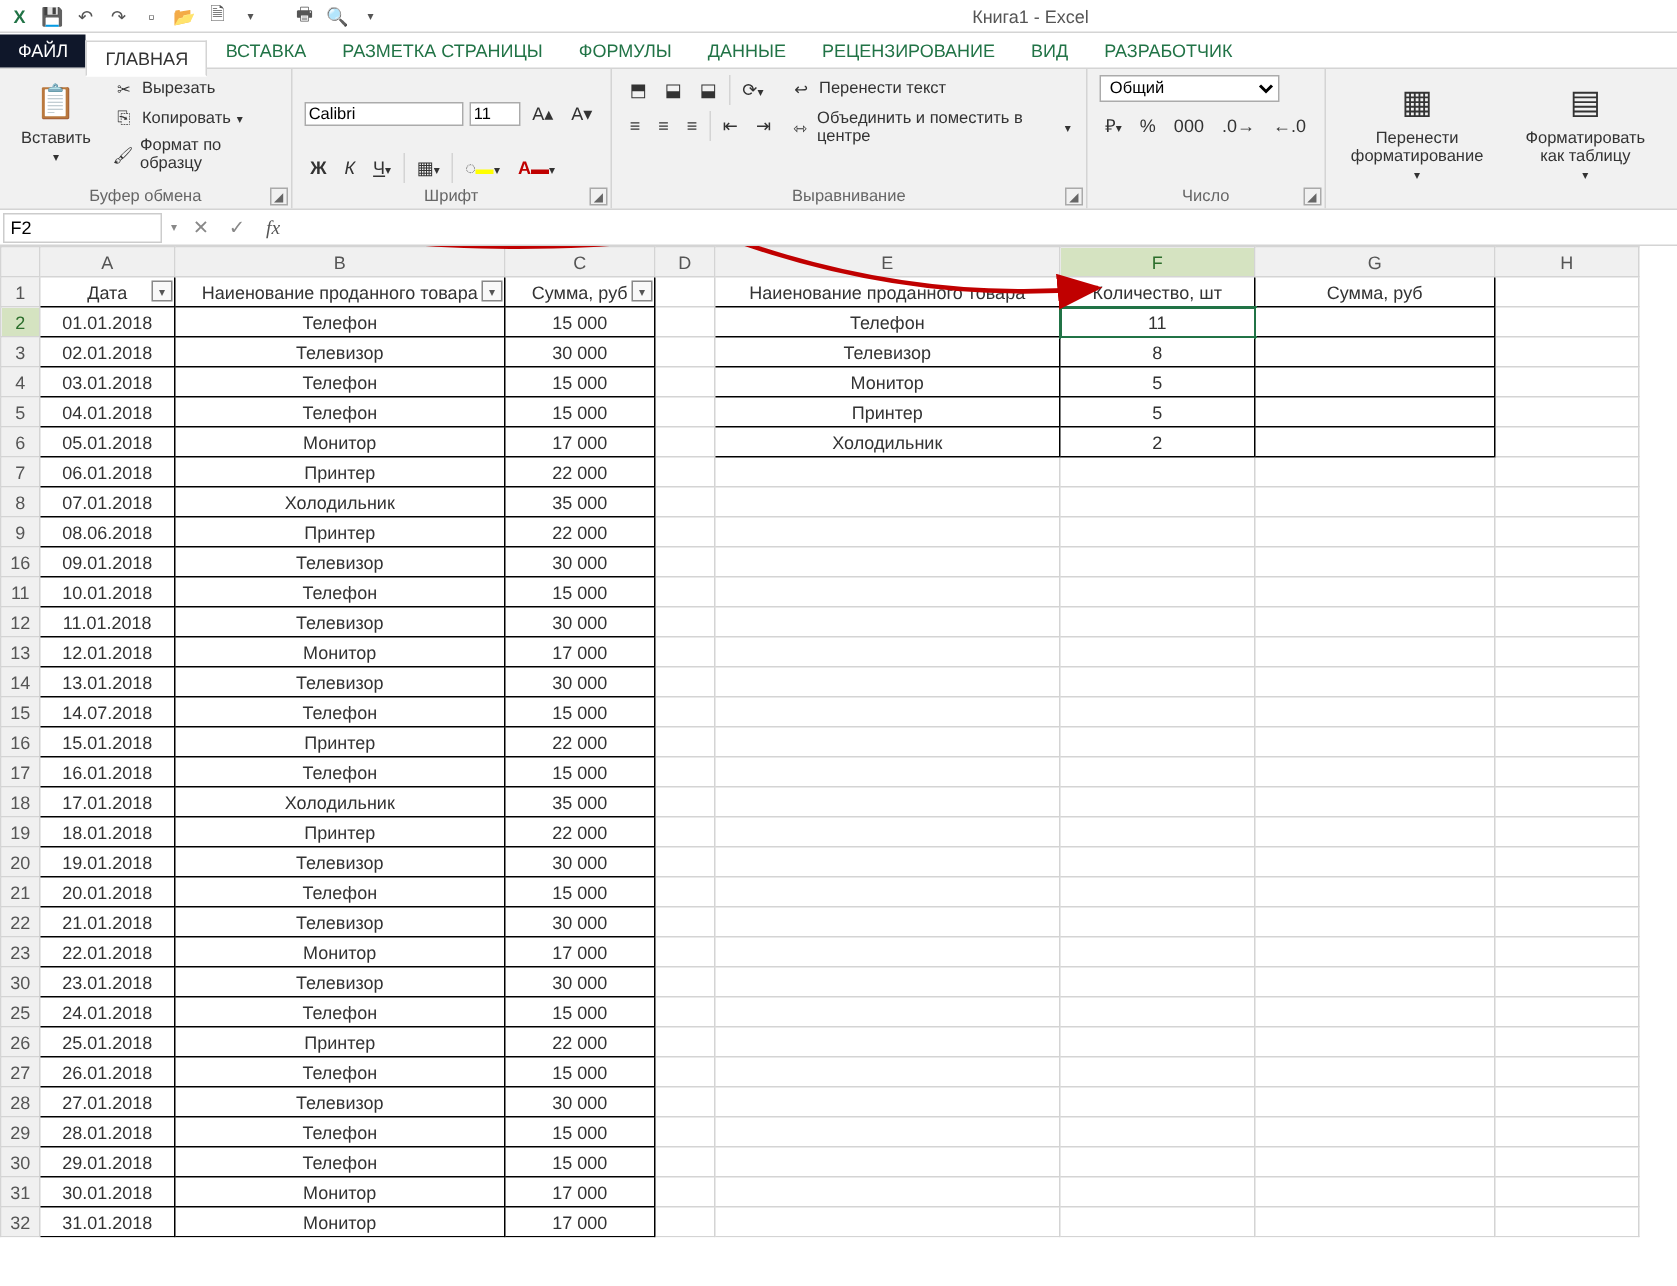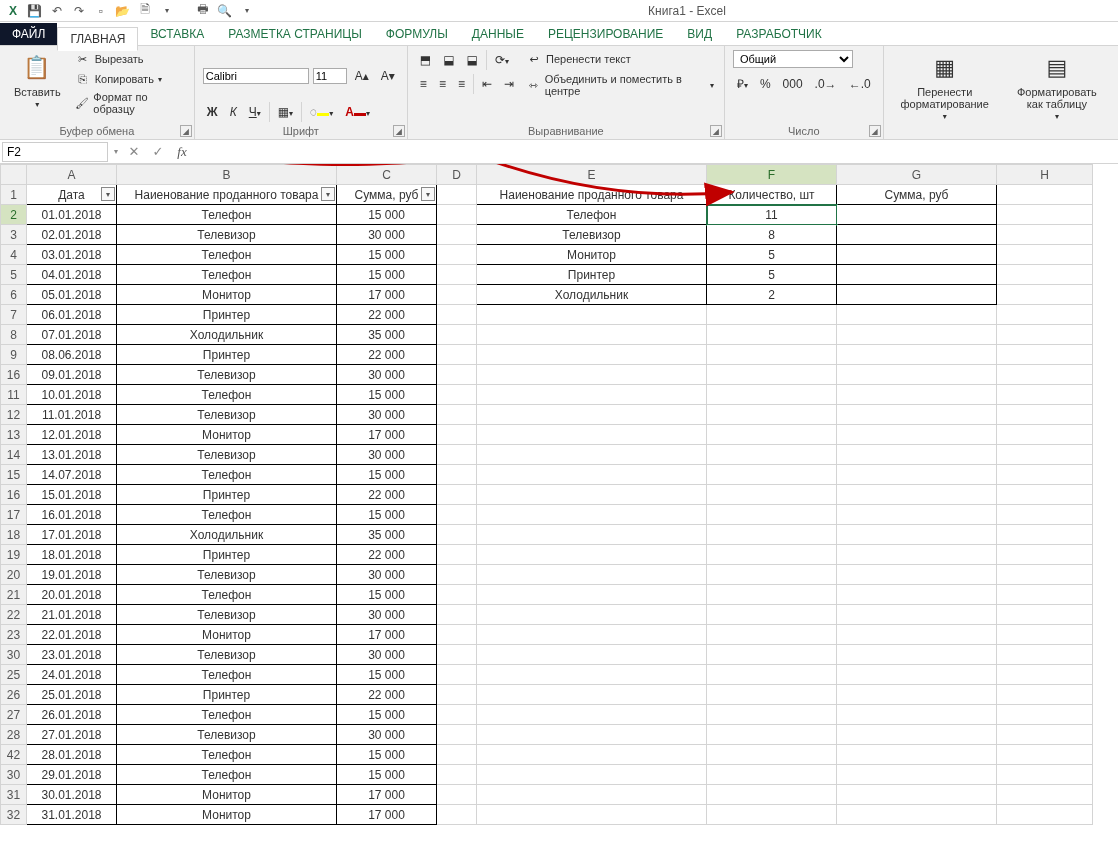--- a/index.html
+++ b/index.html
@@ -526,21 +526,21 @@
           <td class="data-cell bordered" style="position:relative;">27.01.2018</td>
           <td class="data-cell bordered" style="position:relative;">Телевизор</td>
           <td class="data-cell bordered" style="position:relative;">30 000</td>
           <td class="" style="position:relative;"></td>
           <td class="" style="position:relative;"></td>
           <td class="" style="position:relative;"></td>
           <td class="" style="position:relative;"></td>
           <td class="" style="position:relative;"></td>
         </tr>
         <tr>
-          <td class="rowhdr">42</td>
+          <td class="rowhdr">29</td>
           <td class="data-cell bordered" style="position:relative;">28.01.2018</td>
           <td class="data-cell bordered" style="position:relative;">Телефон</td>
           <td class="data-cell bordered" style="position:relative;">15 000</td>
           <td class="" style="position:relative;"></td>
           <td class="" style="position:relative;"></td>
           <td class="" style="position:relative;"></td>
           <td class="" style="position:relative;"></td>
           <td class="" style="position:relative;"></td>
         </tr>
         <tr>

